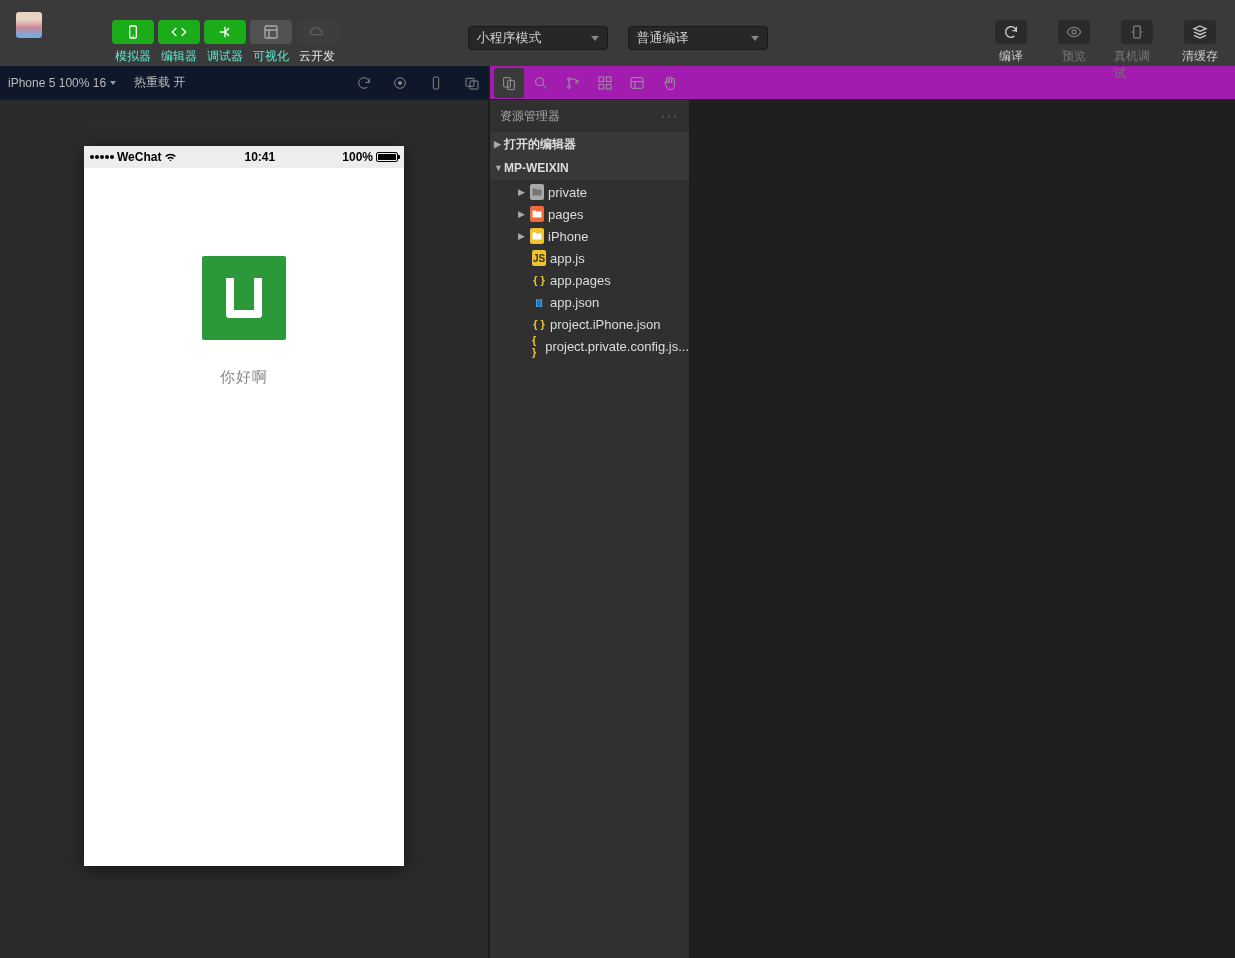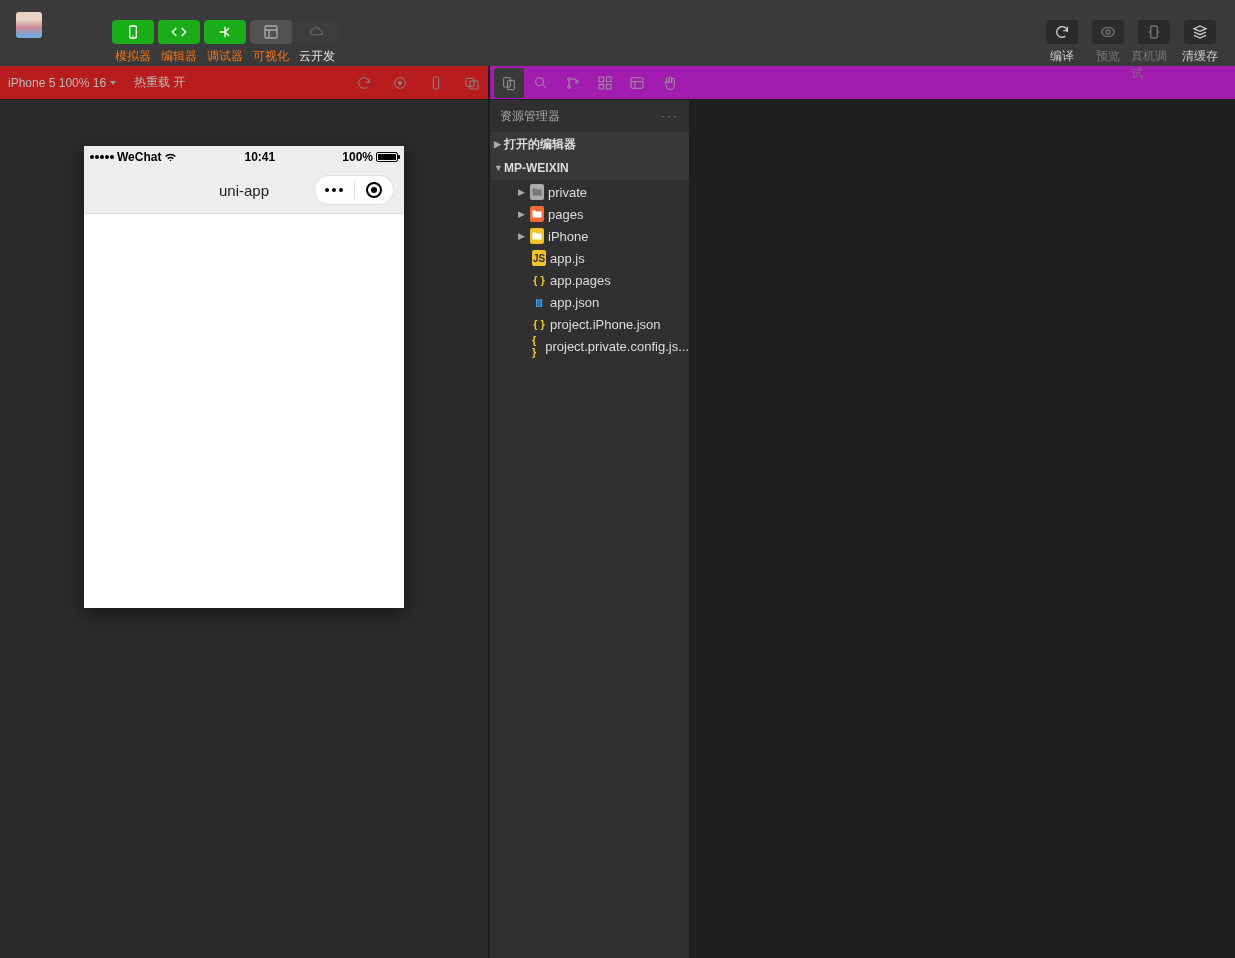--- a/index.html
+++ b/index.html
@@ -27,67 +27,67 @@
   .mode-col { display: flex; flex-direction: column; align-items: center; gap: 4px; }
   .mode-btn {
     width: 42px; height: 24px; border-radius: 4px;
     display: flex; align-items: center; justify-content: center;
     background: #1aad19; cursor: pointer;
   }
   .mode-btn.grey { background: #525252; }
   .mode-btn.disabled { background: #3f3f3f; cursor: default; opacity: .6; }
   .mode-btn svg { width: 16px; height: 16px; fill: #fff; }
   .mode-btn.grey svg, .mode-btn.disabled svg { fill: #aaa; }
-  .mode-label { font-size: 12px; color: #f97316; }
+  .mode-label { font-size: 12px; color: #5eead4; }
   .mode-label.dim { color: #e5e5e5; }
   .topbar-center {
     position: absolute; left: 50%; transform: translateX(-50%);
     top: 26px; display: flex; gap: 20px;
   }
   .top-select {
     height: 24px; background: #272727; border: 1px solid #1a1a1a; border-radius: 4px;
     display: flex; align-items: center; padding: 0 8px; cursor: pointer;
     min-width: 140px; justify-content: space-between; position: relative;
   }
   .top-select .caret { width: 0; height: 0; border-left: 4px solid transparent; border-right: 4px solid transparent; border-top: 5px solid #888; }
   .topbar-right {
     position: absolute; right: 12px; top: 20px;
-    display: flex; gap: 0;
+    display: flex; gap: 17px;
   }
   .right-col { display: flex; flex-direction: column; align-items: center; gap: 4px; width: 46px; }
   .right-btn {
     width: 32px; height: 24px; border-radius: 4px;
     display: flex; align-items: center; justify-content: center;
     background: #2b2b2b; cursor: pointer;
   }
   .right-btn svg { width: 16px; height: 16px; fill: #999; }
   .right-label { font-size: 12px; color: #ccc; }
   .right-label.dim { color: #777; }
 
   
   .main { flex: 1; display: flex; }
 
   
   .sim-panel {
     width: 490px; background: #2b2b2b; border-right: 2px solid #1d1d1d;
     display: flex; flex-direction: column;
   }
   .sim-toolbar {
-    height: 34px; background: #b91c1c; border-bottom: 1px solid #1d1d1d;
+    height: 34px; background: #0f172a; border-bottom: 1px solid #1d1d1d;
     display: flex; align-items: center; padding: 0 8px;
   }
   .sim-device { color: #bbb; font-size: 12px; cursor: pointer; display: flex; align-items: center; gap: 4px; }
   .sim-device .caret2 { width: 0; height: 0; border-left: 3px solid transparent; border-right: 3px solid transparent; border-top: 4px solid #999; }
   .sim-hot { margin-left: 18px; color: #bbb; font-size: 12px; cursor: pointer; display: flex; align-items: center; gap: 4px; }
   .sim-toolbar-right { margin-left: auto; display: flex; gap: 20px; align-items: center; }
   .sim-icn { width: 16px; height: 16px; fill: none; stroke: #888; stroke-width: 1.5; cursor: pointer; }
 
   .sim-stage { flex: 1; display: flex; justify-content: center; align-items: flex-start; padding-top: 46px; }
   .phone {
-    width: 320px; height: 462px; background: #fff; border-radius: 0;
+    width: 320px; height: 720px; background: #fff; border-radius: 0;
     box-shadow: 0 4px 16px rgba(0,0,0,.5);
     display: flex; flex-direction: column; color: #000;
   }
   .phone-status {
     height: 22px; display: flex; align-items: center; padding: 0 6px;
     font-size: 12px; font-weight: 600; justify-content: space-between;
     background: #ededed;
   }
   .phone-status .left { display: flex; align-items: center; gap: 3px; }
   .dots { display:flex; gap:1px; }
@@ -210,20 +210,30 @@
     <div class="mode-col">
       <div class="mode-btn disabled">
         <svg viewBox="0 0 24 24">
             <path d="M6 16a4 4 0 010-8 6 6 0 0111 2 3 3 0 010 6H6z" fill="none" stroke="#777" stroke-width="2"></path>
           </svg>
       </div>
       <span class="mode-label dim">云开发</span>
     </div>
   </div>
 
+  <div class="topbar-center">
+    <div class="top-select">
+      <span>小程序模式</span>
+      <span class="caret"></span>
+    </div>
+    <div class="top-select">
+      <span>普通编译</span>
+      <span class="caret"></span>
+    </div>
+  </div>
 
   <div class="topbar-right">
     <div class="right-col">
       <div class="right-btn">
         <svg viewBox="0 0 24 24">
             <path d="M20 12a8 8 0 10-3 6.2M20 4v6h-6" fill="none" stroke="#ccc" stroke-width="2"></path>
           </svg>
       </div>
       <span class="right-label">编译</span>
     </div>
@@ -303,35 +313,25 @@
               </svg>
           </div>
           <span>10:41</span>
           <div class="left">
             <span>100%</span>
             <span class="batt">
                 <span class="batt-fill"></span>
               </span>
           </div>
         </div>
-        <div class="phone-nav">
-          <span class="phone-title">uni-app</span>
-          <div class="capsule">
-            <div class="cap-half">
-              <span class="cap-dots">
-                  <span></span>
-                  <span></span>
-                  <span></span>
-                </span>
-            </div>
-            <div class="cap-divider"></div>
-            <div class="cap-half">
-              <span class="cap-target"></span>
-            </div>
-          </div>
+        <div class="phone-body">
+          <div class="logo-sq">
+            <div class="logo-u"></div>
+          </div>
+          <div class="hello">你好啊</div>
         </div>
       </div>
     </div>
   </div>
 
   <div class="editor-panel">
     <div class="editor-tabs">
       <div class="ed-tab active">
         <svg viewBox="0 0 24 24">
             <rect x="4" y="4" width="10" height="14" rx="1"></rect>

